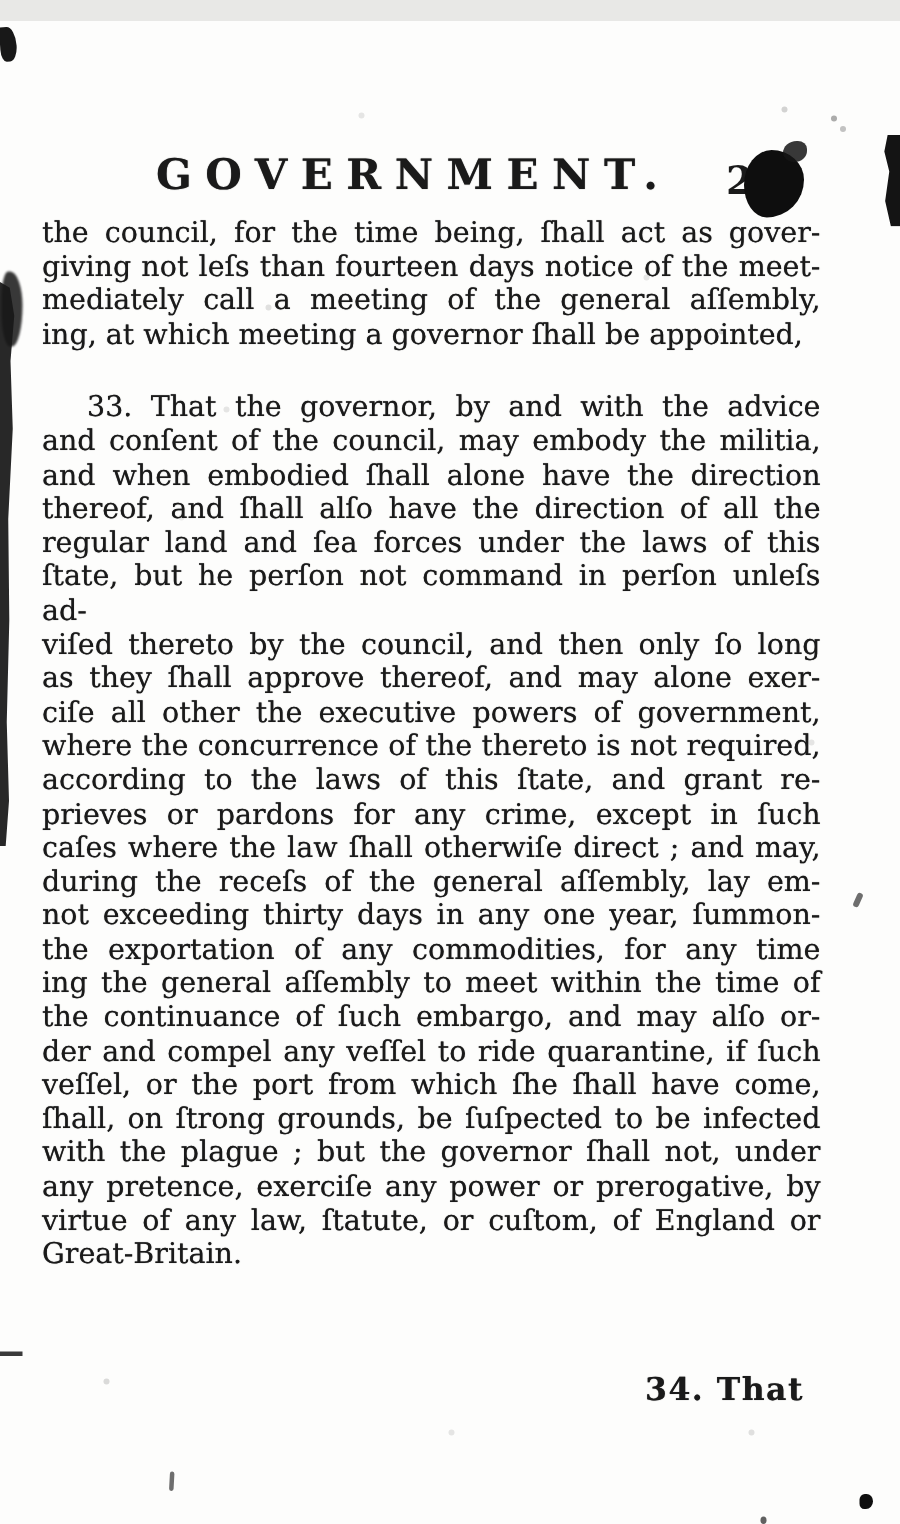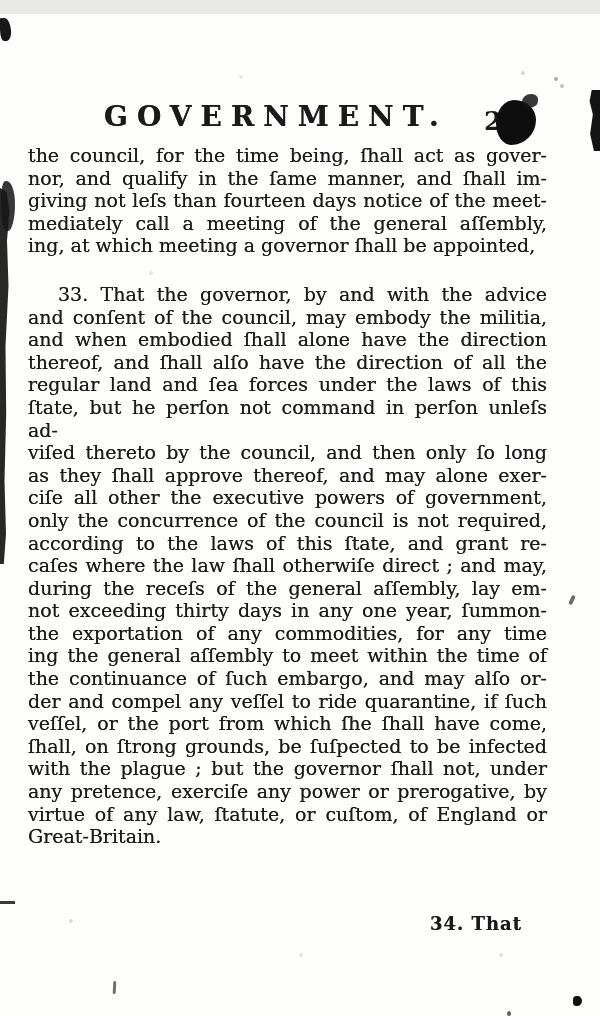--- a/index.html
+++ b/index.html
@@ -38,21 +38,21 @@
     text-shadow:0 0 0.5px rgba(15,15,15,0.75);
   }
   .para { margin:0; }
   .para + .para { margin-top:26px; }
   .line { text-align:justify; text-align-last:justify; white-space:normal; }
   .para .line:last-child { text-align-last:left; }
   .para.indent .line:first-child { text-indent:30px; }
   
   .catchword {
     position:absolute; left:430px; top:899px;
-    font-size:18px; font-weight:600; letter-spacing:1px;
+    font-size:21px; font-weight:600; letter-spacing:1px;
     text-shadow:0 0 0.5px rgba(15,15,15,0.75);
   }
   
   .art { position:absolute; pointer-events:none; }
   .art-top-left { left:0; top:4px; width:11px; height:23px; background:#181818;
     border-radius:0 55% 45% 35%; transform:rotate(-4deg); }
   .art-left-blob { left:1px; top:167px; width:14px; height:50px; background:#1d1d1d;
     border-radius:35% 65% 55% 45% / 40% 50% 60% 50%; filter:blur(0.6px); opacity:.88; }
   .art-left-band { left:0; top:174px; width:10px; height:376px; background:#181818;
     clip-path:polygon(0 0,65% 1%,95% 6%,70% 14%,85% 26%,55% 42%,62% 60%,45% 78%,60% 92%,38% 100%,0 100%);
@@ -104,37 +104,37 @@
   <div class="art art-b2b"></div>
   <div class="art art-mid-right"></div>
 
   <div class="title">GOVERNMENT.</div>
   <div class="pagenum">2</div>
   <div class="pagenum-blot"></div>
 
   <section class="body">
     <div class="para">
         <div class="line">the council, for the time being, ſhall act as gover-</div>
-        <div class="line">nor, and qualify in the ſame manner, and ſhall im-</div>
         <div class="line">giving not leſs than fourteen days notice of the meet-</div>
         <div class="line">mediately call a meeting of the general aſſembly,</div>
         <div class="line">ing, at which meeting a governor ſhall be appointed,</div>
       </div>
     <div class="para indent">
         <div class="line">33. That the governor, by and with the advice</div>
         <div class="line">and conſent of the council, may embody the militia,</div>
         <div class="line">and when embodied ſhall alone have the direction</div>
         <div class="line">thereof, and ſhall alſo have the direction of all the</div>
         <div class="line">regular land and ſea forces under the laws of this</div>
         <div class="line">ſtate, but he perſon not command in perſon unleſs ad-</div>
         <div class="line">viſed thereto by the council, and then only ſo long</div>
         <div class="line">as they ſhall approve thereof, and may alone exer-</div>
         <div class="line">ciſe all other the executive powers of government,</div>
-        <div class="line">only the concurrence of the council is not required,</div>
+        <div class="line">where the concurrence of the thereto is not required,</div>
         <div class="line">according to the laws of this ſtate, and grant re-</div>
+        <div class="line">prieves or pardons for any crime, except in ſuch</div>
         <div class="line">caſes where the law ſhall otherwiſe direct ; and may,</div>
         <div class="line">during the receſs of the general aſſembly, lay em-</div>
         <div class="line">not exceeding thirty days in any one year, ſummon-</div>
         <div class="line">the exportation of any commodities, for any time</div>
         <div class="line">ing the general aſſembly to meet within the time of</div>
         <div class="line">the continuance of ſuch embargo, and may alſo or-</div>
         <div class="line">der and compel any veſſel to ride quarantine, if ſuch</div>
         <div class="line">veſſel, or the port from which ſhe ſhall have come,</div>
         <div class="line">ſhall, on ſtrong grounds, be ſuſpected to be infected</div>
         <div class="line">with the plague ; but the governor ſhall not, under</div>

